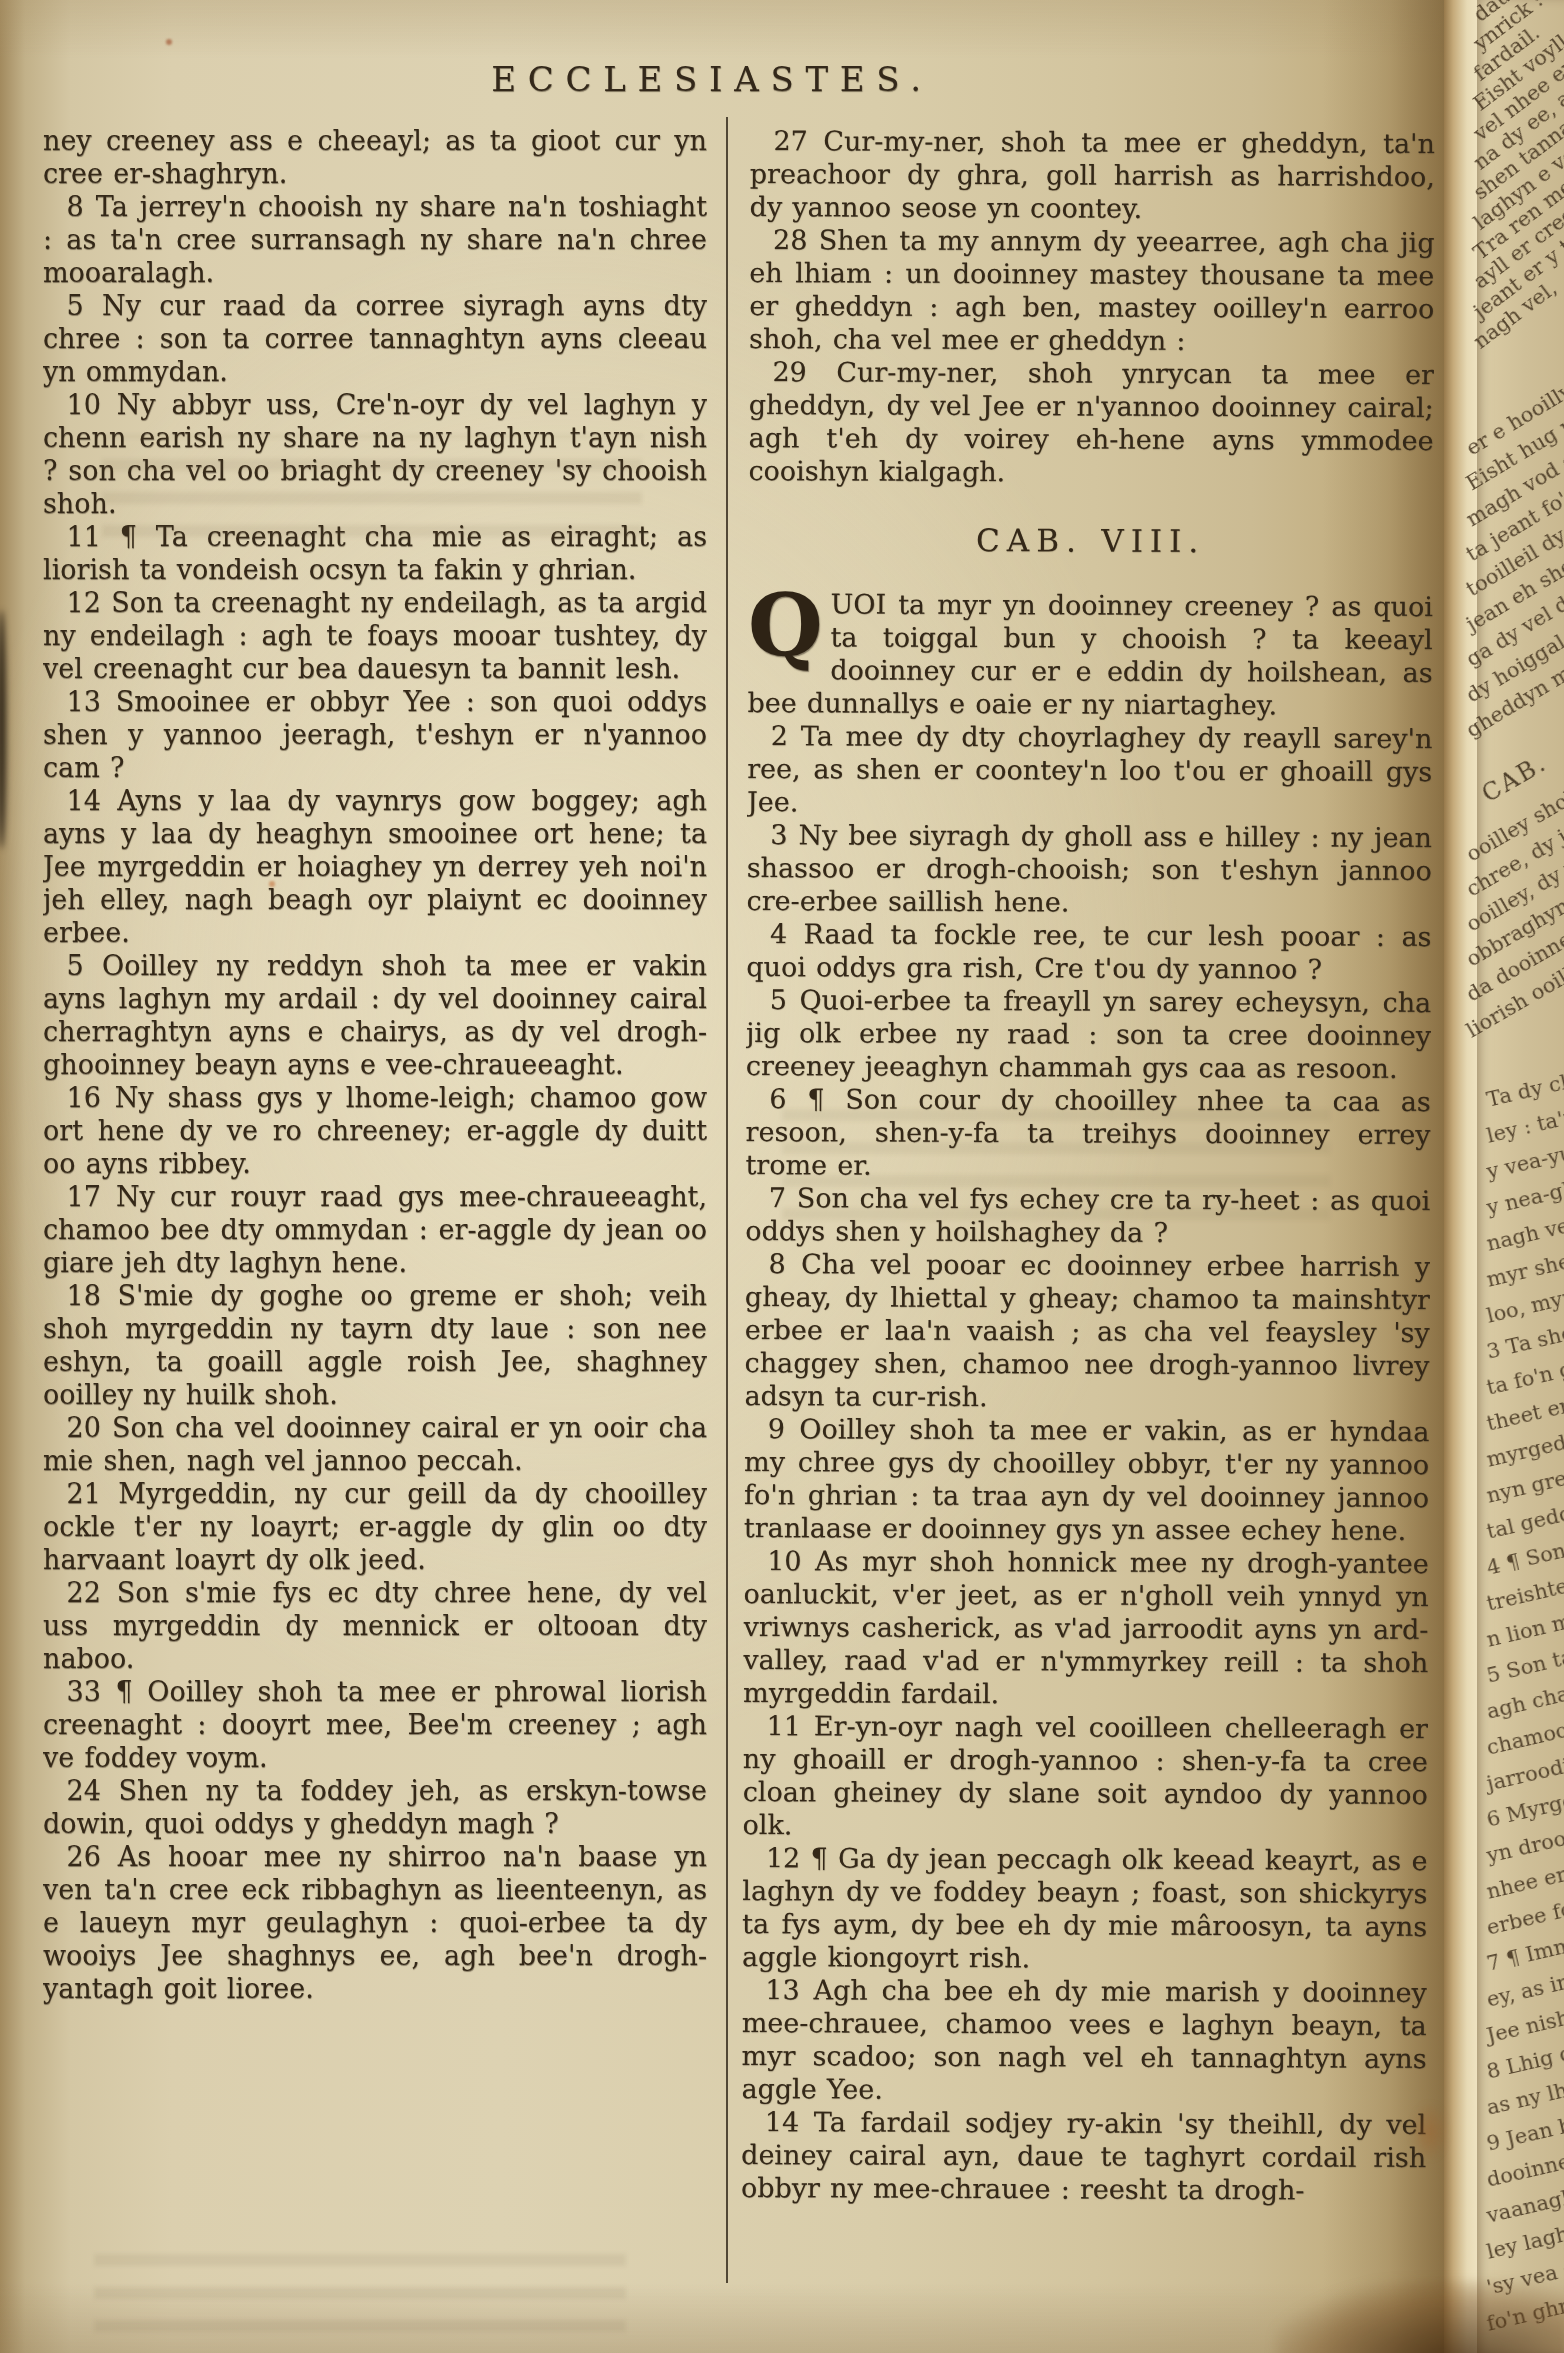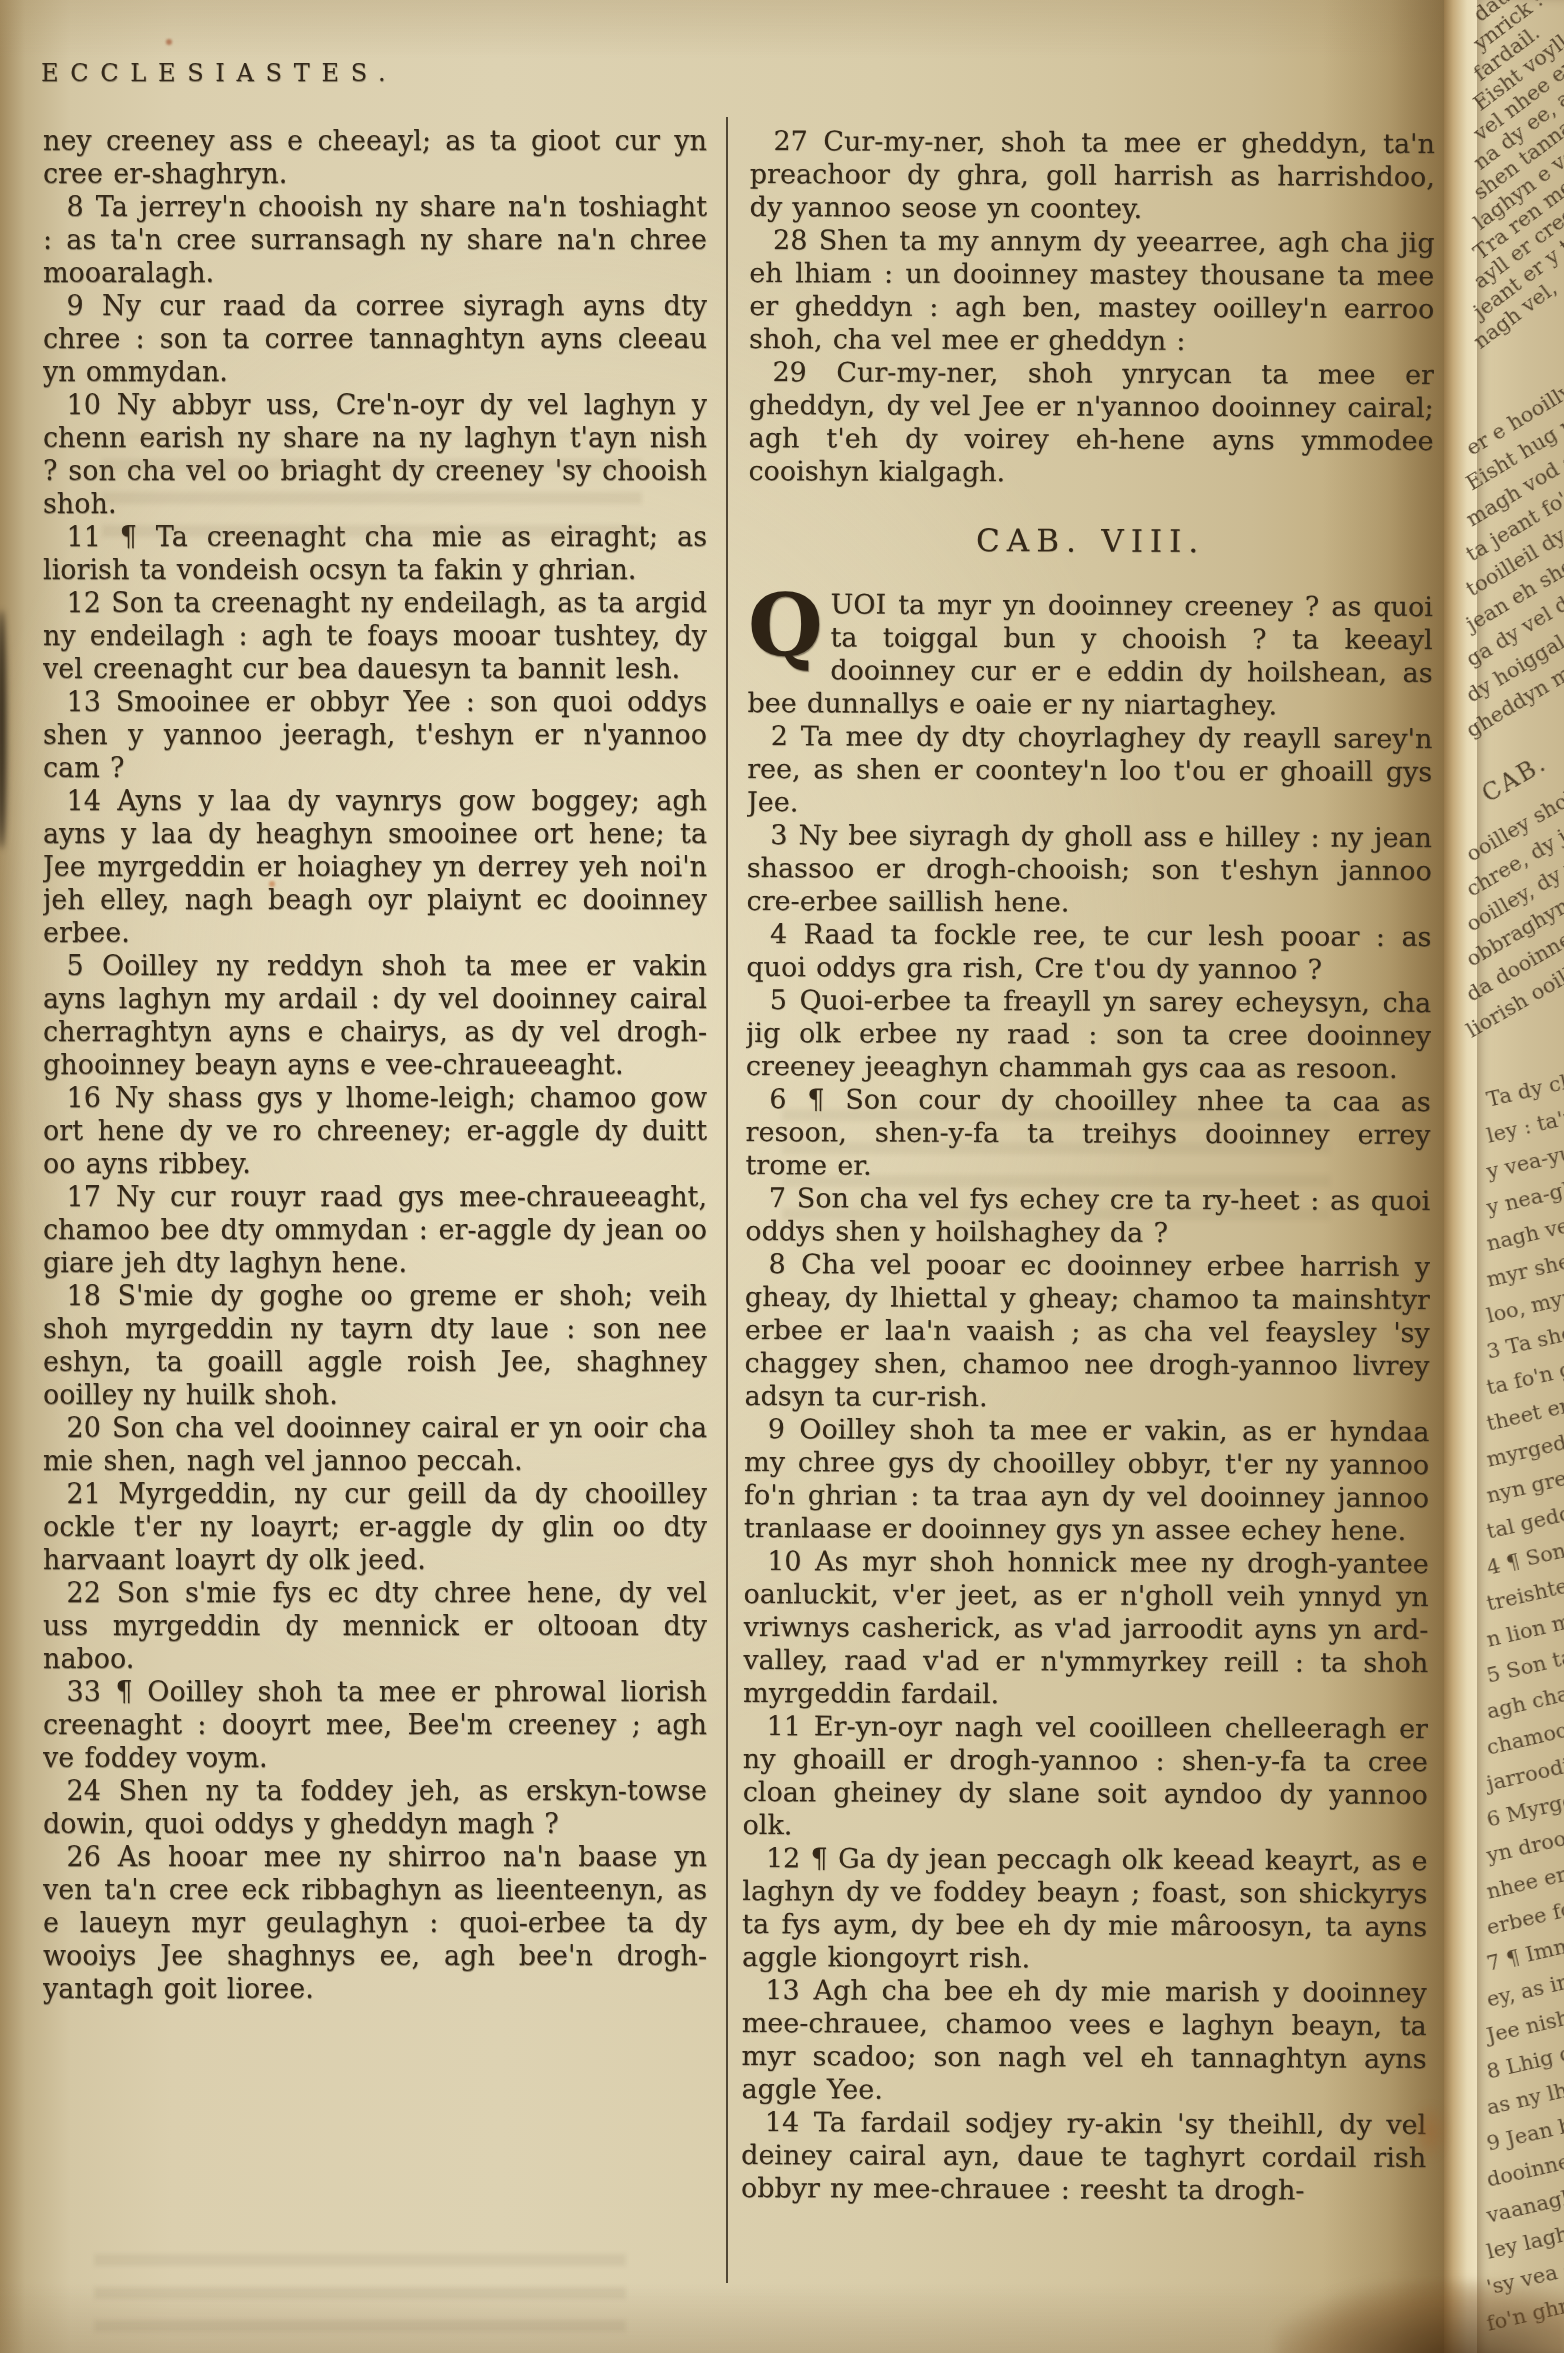--- a/index.html
+++ b/index.html
@@ -12,22 +12,22 @@
       linear-gradient(90deg,
         #a28a5e 0%, #c2b189 1.6%, #d4c7a4 4.5%, #dbcfae 11%,
         #ddd2b2 32%, #d9cdaa 56%, #d3c59f 70%, #cbbb93 80%,
         #c0ab7c 88%, #b29660 92.5%, #c9a976 94%, #e4d6b0 95.5%,
         #dbcba3 97%, #cfbe94 100%);
   }
   .soft{position:absolute;pointer-events:none;}
 
   
   .header{
-    position:absolute;left:41px;top:59px;width:1330px;
-    font-size:24px;letter-spacing:11.7px;
+    position:absolute;left:47px;top:59px;width:1330px;
+    text-align:center;font-size:34px;letter-spacing:11.7px;
     color:#33281a;text-shadow:0.4px 0.6px 0.9px rgba(50,38,22,0.55);
   }
 
   
   .col{position:absolute;top:124px;color:#342818;
     font-size:27px;line-height:33px;text-align:justify;
     text-shadow:0.3px 0.5px 0.8px rgba(48,36,22,0.5);
     word-spacing:1.6px;overflow:hidden;}
   .col-left{left:43px;width:664px;height:2160px;}
   .col-right{left:750px;width:685px;height:2199px;transform:rotate(0.25deg);transform-origin:0 0;}
@@ -105,21 +105,21 @@
 <div class="soft next-page"></div>
 
 <div class="header">ECCLESIASTES.</div>
 <div class="divider"></div>
 
 <div class="col col-left">
   <p class="cont">ney creeney ass e cheeayl; as ta gioot cur yn cree er-shaghryn.</p>
   <div class="verses">
 
   <p class="verse">8 Ta jerrey'n chooish ny share na'n toshiaght : as ta'n cree surransagh ny share na'n chree mooaralagh.</p>
-      <p class="verse">9 Ny cur raad da corree siyragh ayns dty chree : son ta corree tannaghtyn ayns cleeau yn ommydan.</p>
+      <p class="verse">5 Ny cur raad da corree siyragh ayns dty chree : son ta corree tannaghtyn ayns cleeau yn ommydan.</p>
       <p class="verse">10 Ny abbyr uss, Cre'n-oyr dy vel laghyn y chenn earish ny share na ny laghyn t'ayn nish ? son cha vel oo briaght dy creeney 'sy chooish shoh.</p>
       <p class="verse">11 ¶ Ta creenaght cha mie as eiraght; as liorish ta vondeish ocsyn ta fakin y ghrian.</p>
       <p class="verse">12 Son ta creenaght ny endeilagh, as ta argid ny endeilagh : agh te foays mooar tushtey, dy vel creenaght cur bea dauesyn ta bannit lesh.</p>
       <p class="verse">13 Smooinee er obbyr Yee : son quoi oddys shen y yannoo jeeragh, t'eshyn er n'yannoo cam ?</p>
       <p class="verse">14 Ayns y laa dy vaynrys gow boggey; agh ayns y laa dy heaghyn smooinee ort hene; ta Jee myrgeddin er hoiaghey yn derrey yeh noi'n jeh elley, nagh beagh oyr plaiynt ec dooinney erbee.</p>
       <p class="verse">5 Ooilley ny reddyn shoh ta mee er vakin ayns laghyn my ardail : dy vel dooinney cairal cherraghtyn ayns e chairys, as dy vel drogh-ghooinney beayn ayns e vee-chraueeaght.</p>
       <p class="verse">16 Ny shass gys y lhome-leigh; chamoo gow ort hene dy ve ro chreeney; er-aggle dy duitt oo ayns ribbey.</p>
       <p class="verse">17 Ny cur rouyr raad gys mee-chraueeaght, chamoo bee dty ommydan : er-aggle dy jean oo giare jeh dty laghyn hene.</p>
       <p class="verse">18 S'mie dy goghe oo greme er shoh; veih shoh myrgeddin ny tayrn dty laue : son nee eshyn, ta goaill aggle roish Jee, shaghney ooilley ny huilk shoh.</p>
       <p class="verse">20 Son cha vel dooinney cairal er yn ooir cha mie shen, nagh vel jannoo peccah.</p>

